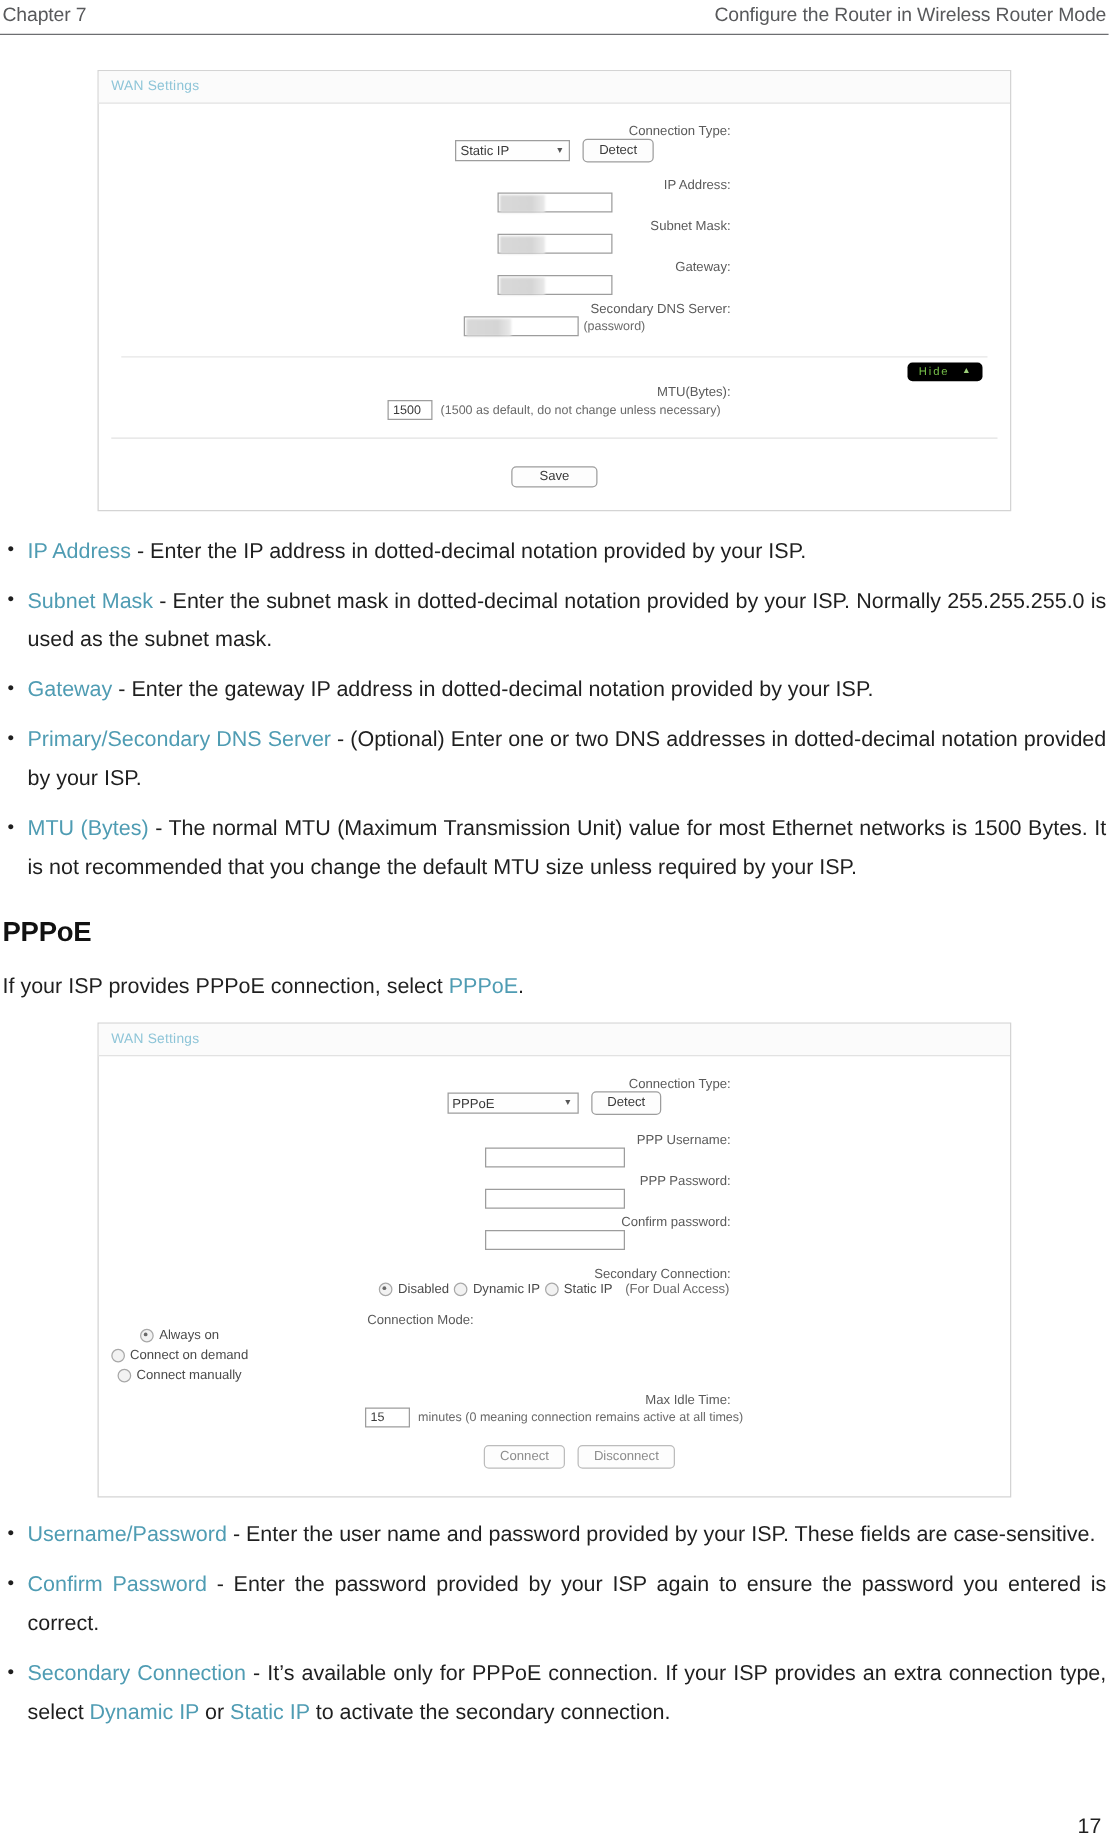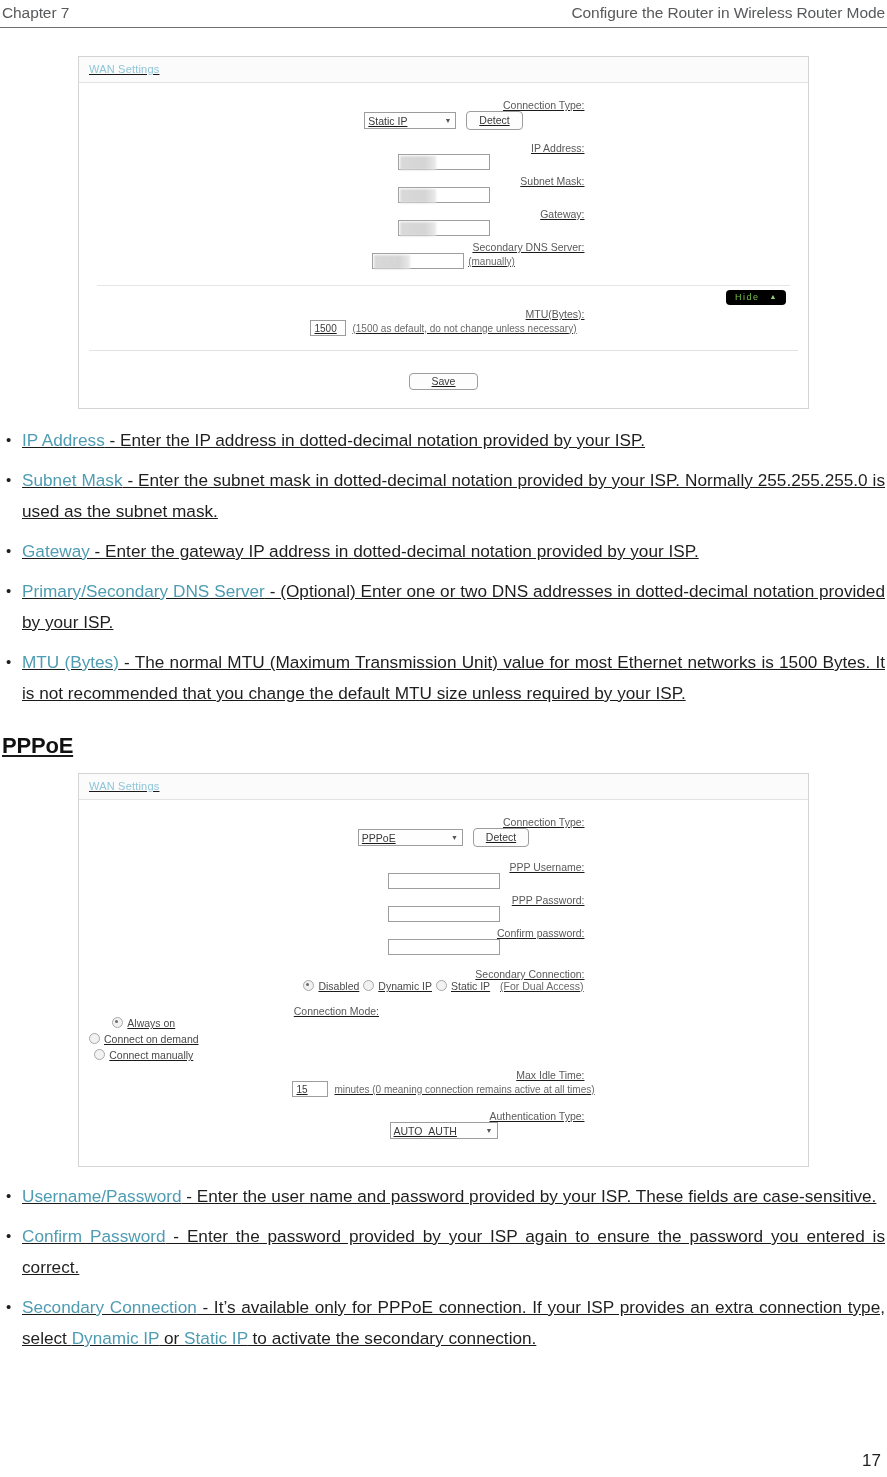--- a/index.html
+++ b/index.html
@@ -24,21 +24,21 @@
     padding: 4px 2px 5px 2px;
     font-size: 15.5px;
     color: #58595b;
     border-bottom: 1.2px solid #6d6e71;
     letter-spacing: -0.1px;
   }
   .page-header .chapter { white-space: nowrap; }
   .page-header .title { white-space: nowrap; }
 
   
-  .content { padding: 0 2px; text-decoration: underline; }
+  .content { padding: 0 2px; }
 
   
   .ui-panel {
     border: 1px solid #d4d4d4;
     background: #ffffff;
     margin: 28px auto 0 auto;
     width: 731px;
     box-sizing: border-box;
   }
   .ui-panel-head {
@@ -167,21 +167,21 @@
     border-top: 1px solid #e2e2e2;
     padding: 20px 0 11px 0;
     text-align: center;
     margin-top: 14px;
   }
   .panel-foot .ui-btn { margin-left: 0; padding: 1px 22px 2px 22px; }
 
   
   .radio-line {
     display: flex;
-    align-items: flex-start;
+    align-items: flex-end;
     font-size: 10.5px;
     color: #4a4a4a;
     gap: 4px;
     white-space: nowrap;
   }
   .radio-line + .radio-line { margin-top: 4px; }
   .rb {
     width: 9px; height: 9px;
     border-radius: 50%;
     border: 1px solid #a8a8a8;
@@ -292,21 +292,21 @@
         <div class="fctl">
             <div class="ui-input redacted"></div>
           </div>
       </div>
 
 
       <div class="frow">
         <div class="flabel">Secondary DNS Server:</div>
         <div class="fctl">
           <div class="ui-input redacted"></div>
-          <span class="hint tight">(manually)</span>
+          <span class="hint tight">(password)</span>
         </div>
       </div>
 
       <div class="sep-line">
         <div class="hide-pill">
           <span>Hide</span>
           <span class="up">▲</span>
         </div>
       </div>
 
@@ -326,20 +326,23 @@
 
   <ul class="blist">
     <li><span class="term">IP Address</span><span> - Enter the IP address in dotted-decimal notation provided by your ISP.</span></li>
     <li><span class="term">Subnet Mask</span><span> - Enter the subnet mask in dotted-decimal notation provided by your ISP. Normally 255.255.255.0 is used as the subnet mask.</span></li>
     <li><span class="term">Gateway</span><span> - Enter the gateway IP address in dotted-decimal notation provided by your ISP.</span></li>
     <li><span class="term">Primary/Secondary DNS Server</span><span> - (Optional) Enter one or two DNS addresses in dotted-decimal notation provided by your ISP.</span></li>
     <li><span class="term">MTU (Bytes)</span><span> - The normal MTU (Maximum Transmission Unit) value for most Ethernet networks is 1500 Bytes. It is not recommended that you change the default MTU size unless required by your ISP.</span></li>
   </ul>
 
   <h2 class="sec">PPPoE</h2>
+  <p class="para">
+    <span>If your ISP provides PPPoE connection, select </span><span class="term">PPPoE</span><span>.</span>
+  </p>
 
   <div class="ui-panel" style="margin-top:14px;">
     <div class="ui-panel-head">WAN Settings</div>
     <div class="ui-panel-body" style="padding-bottom:22px;">
 
       <div class="frow" style="margin-bottom:14px;">
         <div class="flabel">Connection Type:</div>
         <div class="fctl">
           <div class="ui-select wide">
             <span>PPPoE</span>
@@ -404,30 +407,25 @@
       </div>
 
       <div class="frow" style="margin-bottom:13px;">
         <div class="flabel">Max Idle Time:</div>
         <div class="fctl">
           <div class="ui-input w48">15</div>
           <span class="hint">minutes (0 meaning connection remains active at all times)</span>
         </div>
       </div>
 
-      <div class="frow">
-        <div class="flabel">Authentication Type:</div>
-        <div class="fctl">
-          <div class="ui-select" style="width:108px;">
-            <span>AUTO_AUTH</span>
-            <span class="caret">▼</span>
-          </div>
-        </div>
-      </div>
-
+
+      <div class="btnrow">
+        <span class="ui-btn pale">Connect</span>
+        <span class="ui-btn pale">Disconnect</span>
+      </div>
 
     </div>
   </div>
 
   <ul class="blist" style="margin-top:14px;">
     <li><span class="term">Username/Password</span><span> - Enter the user name and password provided by your ISP. These fields are case-sensitive.</span></li>
     <li><span class="term">Confirm Password</span><span> - Enter the password provided by your ISP again to ensure the password you entered is correct.</span></li>
     <li>
       <span class="term">Secondary Connection</span><span> - It’s available only for PPPoE connection. If your ISP provides an extra connection type, select </span><span class="term">Dynamic IP</span><span> or </span><span class="term">Static IP</span><span> to activate the secondary connection.</span>
     </li>

